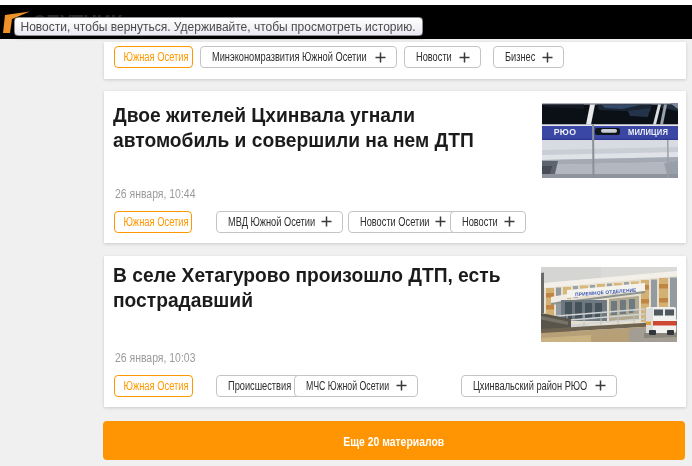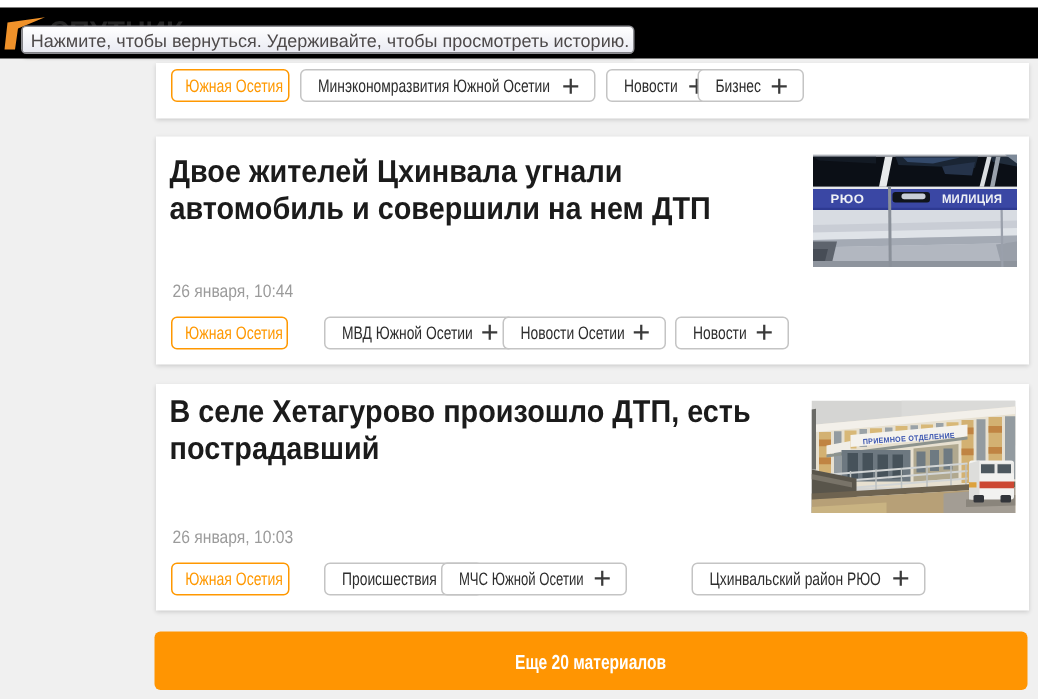--- a/index.html
+++ b/index.html
@@ -17,59 +17,59 @@
 <div class="abs" style="left:0;top:0;width:692px;height:4.5px;background:#fff"></div>
 
 <div class="abs" style="left:0;top:4.5px;width:692px;height:34px;background:#000">
   <svg class="abs" style="left:0;top:0" width="60" height="34" viewBox="0 0 60 34">
     <polygon points="3,28 5,10 30,6.5 12,14 10,28" fill="#f0922a"></polygon>
   </svg>
   <div class="abs" style="left:32.5px;top:7px;font-size:19px;font-weight:bold;line-height:19px;color:#262626;letter-spacing:0px">СПУТНИК</div>
 </div>
 
 <div class="abs" style="left:13.5px;top:16.5px;width:409px;height:19px;background:linear-gradient(#ffffff,#e9eaf2);border:1px solid #8e8e93;border-radius:3.5px;box-shadow:1px 2px 3px rgba(0,0,0,.45)">
-  <div class="abs" style="left:6px;top:2.5px;font-size:12px;line-height:14px;color:#4e4a4b;white-space:nowrap">Нажмите, чтобы вернуться. Удерживайте, чтобы просмотреть историю.</div>
+  <div class="abs" style="left:6px;top:2.5px;font-size:12px;line-height:14px;color:#4e4a4b;white-space:nowrap">Новости, чтобы вернуться. Удерживайте, чтобы просмотреть историю.</div>
 </div>
 
 <div class="card" style="top:41.5px;height:37px"></div>
 <div class="chip or" style="left:113.5px;top:46.4px;width:79px">
     <div class="lb2">Южная Осетия</div>
   </div>
 <div class="chip" style="left:199.5px;top:46.4px;width:197px">
     <div class="lb">Минэкономразвития Южной Осетии</div>
     <svg width="11" height="11" viewBox="0 0 11 11">
       <path d="M5.5 0.5V10.5M0.5 5.5H10.5" stroke="#3a3a3a" stroke-width="1.5"></path>
     </svg>
   </div>
 <div class="chip" style="left:404.3px;top:46.4px;width:77px">
     <div class="lb">Новости</div>
     <svg width="11" height="11" viewBox="0 0 11 11">
       <path d="M5.5 0.5V10.5M0.5 5.5H10.5" stroke="#3a3a3a" stroke-width="1.5"></path>
     </svg>
   </div>
-<div class="chip" style="left:465px;top:46.4px;width:70.5px">
+<div class="chip" style="left:493px;top:46.4px;width:70.5px">
     <div class="lb">Бизнес</div>
     <svg width="11" height="11" viewBox="0 0 11 11">
       <path d="M5.5 0.5V10.5M0.5 5.5H10.5" stroke="#3a3a3a" stroke-width="1.5"></path>
     </svg>
   </div>
 
 <div class="card" style="top:91.2px;height:151.4px"></div>
 <div class="hl" style="top:102px">Двое жителей Цхинвала угнали<br>автомобиль и совершили на нем ДТП</div>
 <div class="dt" style="top:188px">26 января, 10:44</div>
 <div class="chip or" style="left:113.5px;top:210.8px;width:78.5px">
     <div class="lb2">Южная Осетия</div>
   </div>
 <div class="chip" style="left:216px;top:210.8px;width:127.3px">
     <div class="lb">МВД Южной Осетии</div>
     <svg width="11" height="11" viewBox="0 0 11 11">
       <path d="M5.5 0.5V10.5M0.5 5.5H10.5" stroke="#3a3a3a" stroke-width="1.5"></path>
     </svg>
   </div>
-<div class="chip" style="left:335px;top:210.8px;width:109.2px">
+<div class="chip" style="left:348px;top:210.8px;width:109.2px">
     <div class="lb">Новости Осетии</div>
     <svg width="11" height="11" viewBox="0 0 11 11">
       <path d="M5.5 0.5V10.5M0.5 5.5H10.5" stroke="#3a3a3a" stroke-width="1.5"></path>
     </svg>
   </div>
 <div class="chip" style="left:449.6px;top:210.8px;width:76.3px">
     <div class="lb">Новости</div>
     <svg width="11" height="11" viewBox="0 0 11 11">
       <path d="M5.5 0.5V10.5M0.5 5.5H10.5" stroke="#3a3a3a" stroke-width="1.5"></path>
     </svg>

